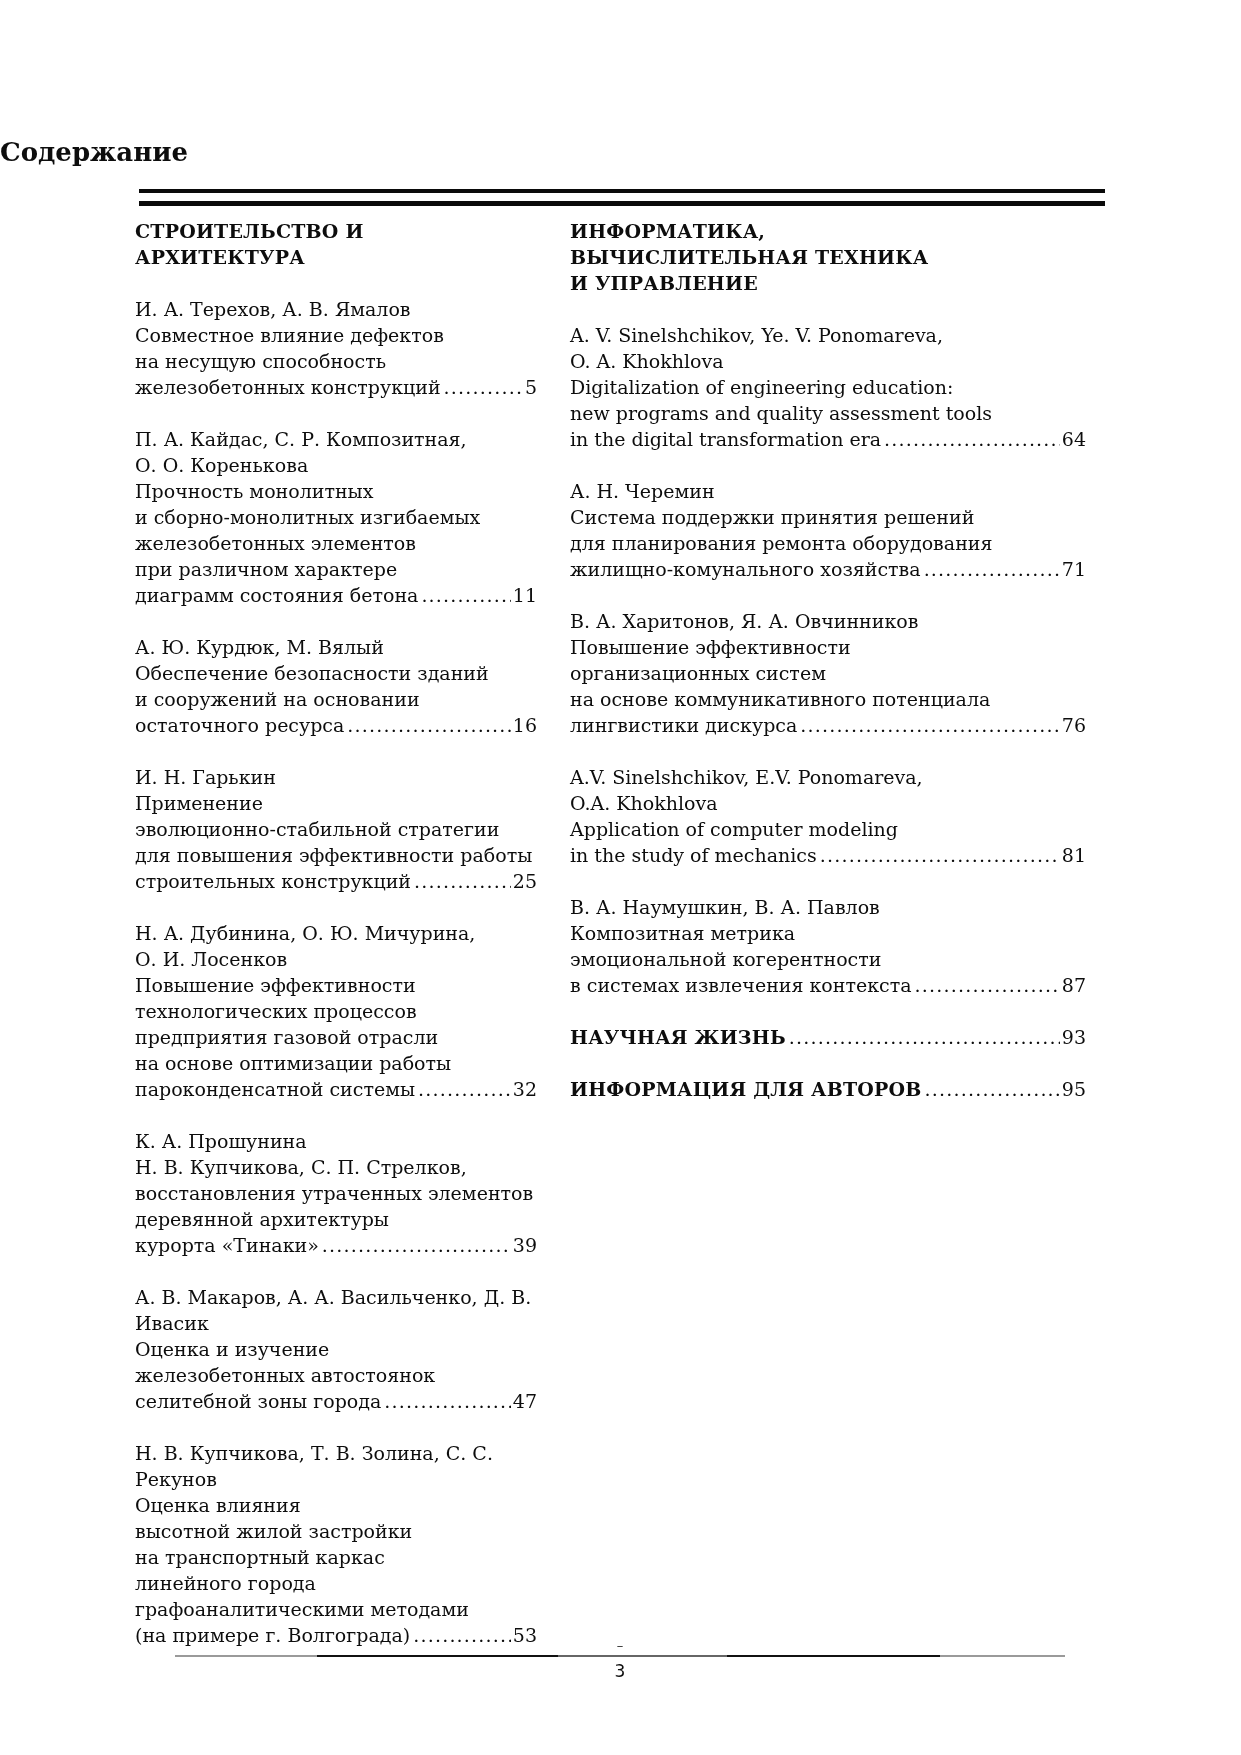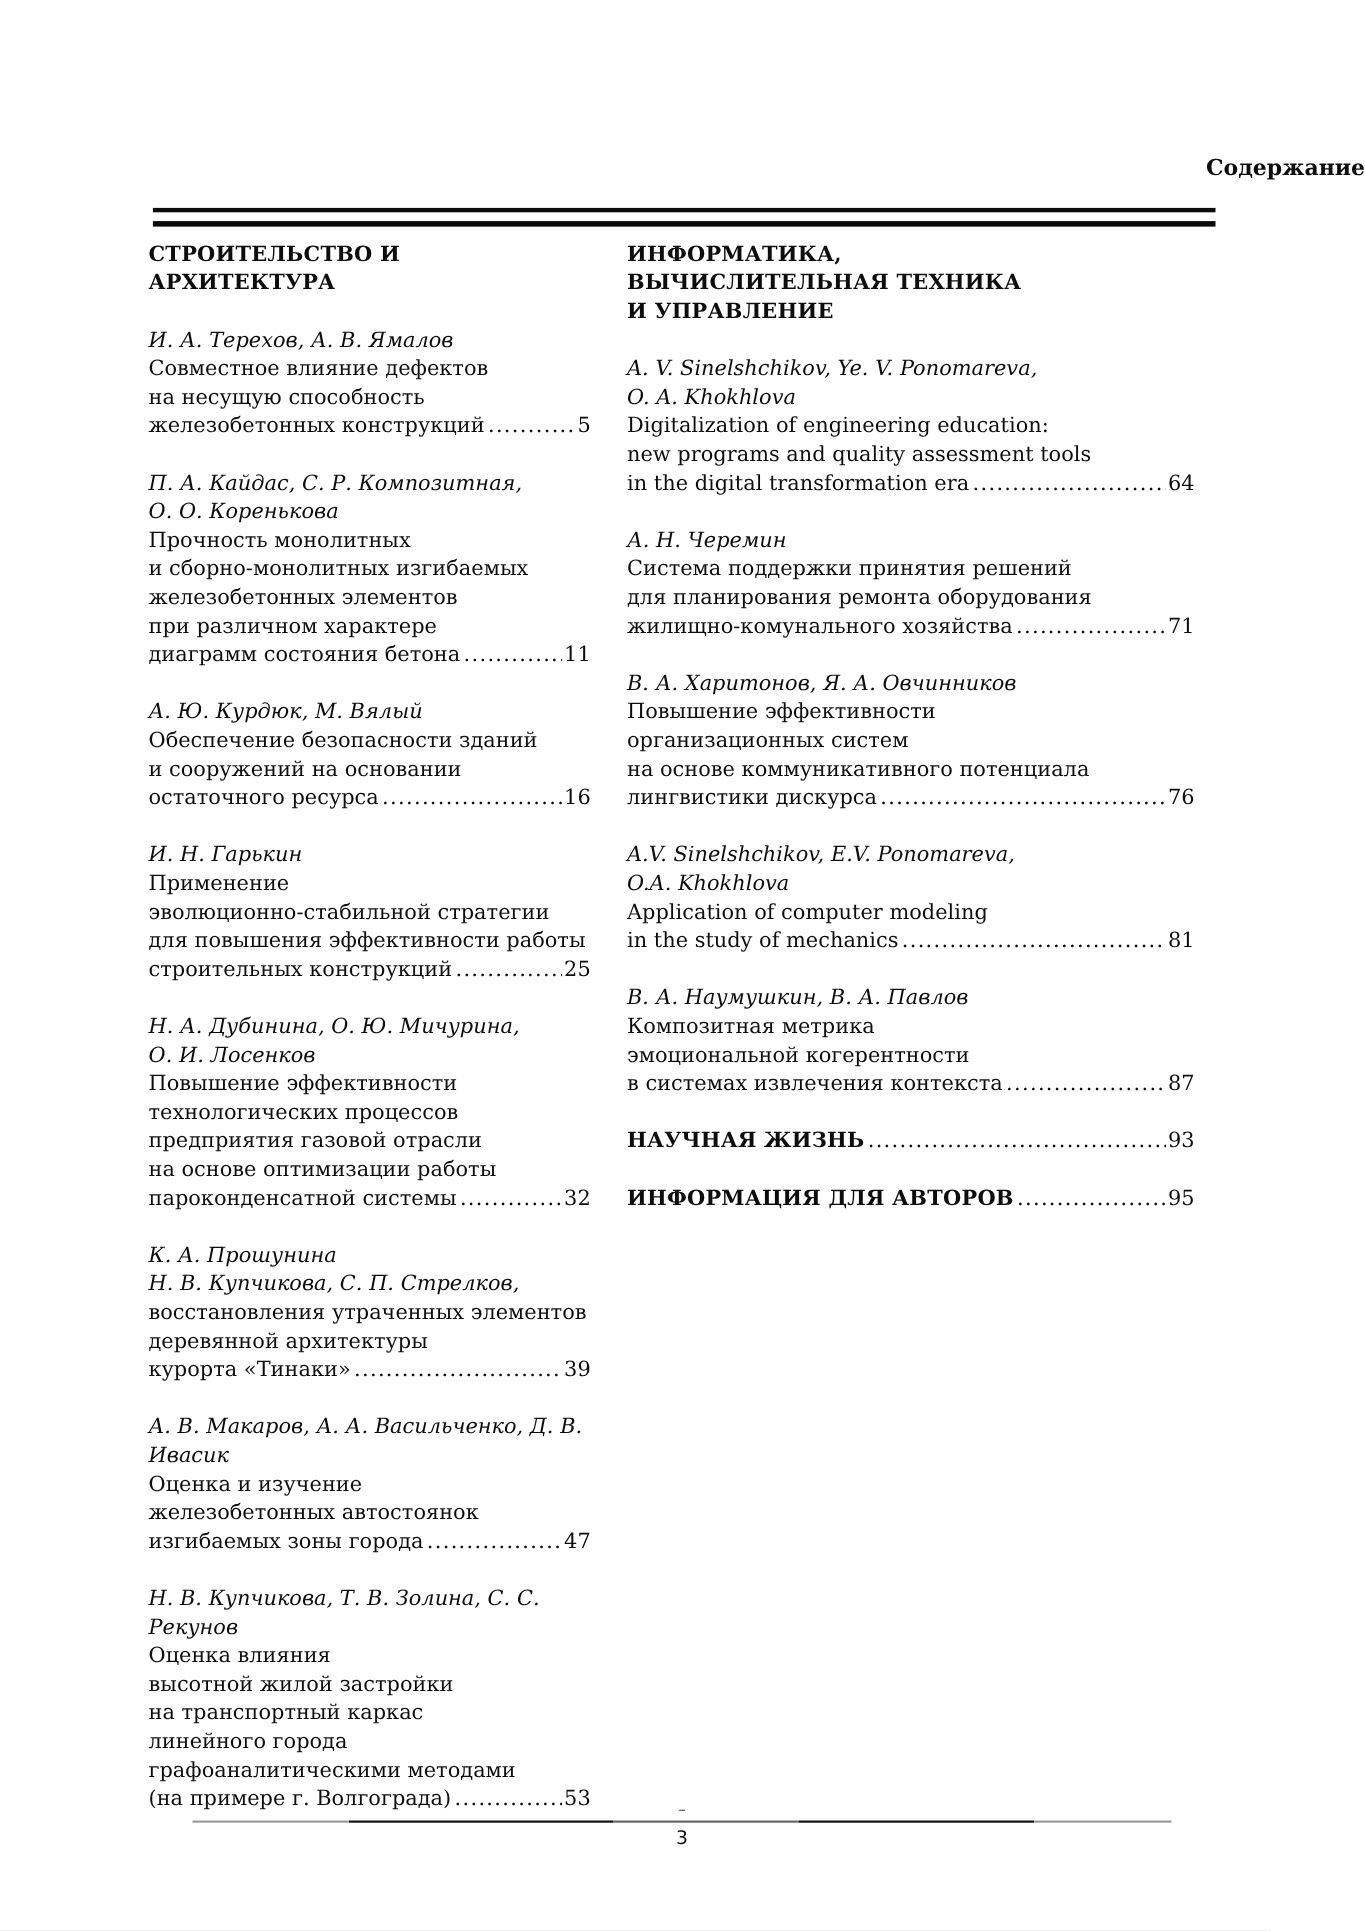--- a/index.html
+++ b/index.html
@@ -8,22 +8,22 @@
     width: 1241px;
     height: 1755px;
     margin: 0 auto;
     background: #ffffff;
     color: #0d0d0d;
     font-family: "DejaVu Serif", "Liberation Serif", serif;
     overflow: hidden;
   }
   .toc-title {
     margin-top: 136px;
-    text-align: right;
-    font-size: 20px;
+    text-align: left;
+    font-size: 26px;
     font-weight: bold;
     line-height: 32px;
   }
   .rules { margin: 21px 136px 0 139px; }
   .rule { background: #0a0a0a; }
   .rule.r1 { height: 4px; }
   .rule.r2 { height: 5px; margin-top: 8px; }
 
   .columns {
     display: flex;
@@ -33,21 +33,21 @@
   }
   .col.left  { width: 402px; margin-right: 33px; }
   .col.right { width: 516px; }
 
   .col-header {
     font-weight: bold;
     margin-bottom: 26px;
     letter-spacing: 0.2px;
   }
   .entry { margin-bottom: 26px; }
-  .authors { font-style: italic; }
+  .authors { }
   .tline.last { display: flex; align-items: baseline; }
   .ttext { white-space: nowrap; }
   .dots {
     flex: 1;
     overflow: hidden;
     white-space: nowrap;
     margin: 0 2px 0 3px;
     letter-spacing: 1.2px;
   }
   .dots::after {
@@ -181,21 +181,21 @@
             <span class="pg">39</span>
           </div>
         </div>
         <div class="entry">
           <div class="authors">
             <div class="aline">А. В. Макаров, А. А. Васильченко, Д. В. Ивасик</div>
           </div>
           <div class="tline">Оценка и изучение</div>
           <div class="tline">железобетонных автостоянок</div>
           <div class="tline last">
-            <span class="ttext">изгибаемых зоны города</span>
+            <span class="ttext">селитебной зоны города</span>
             <span class="dots"></span>
             <span class="pg">47</span>
           </div>
         </div>
         <div class="entry">
           <div class="authors">
             <div class="aline">Н. В. Купчикова, Т. В. Золина, С. С. Рекунов</div>
           </div>
           <div class="tline">Оценка влияния</div>
           <div class="tline">высотной жилой застройки</div>

